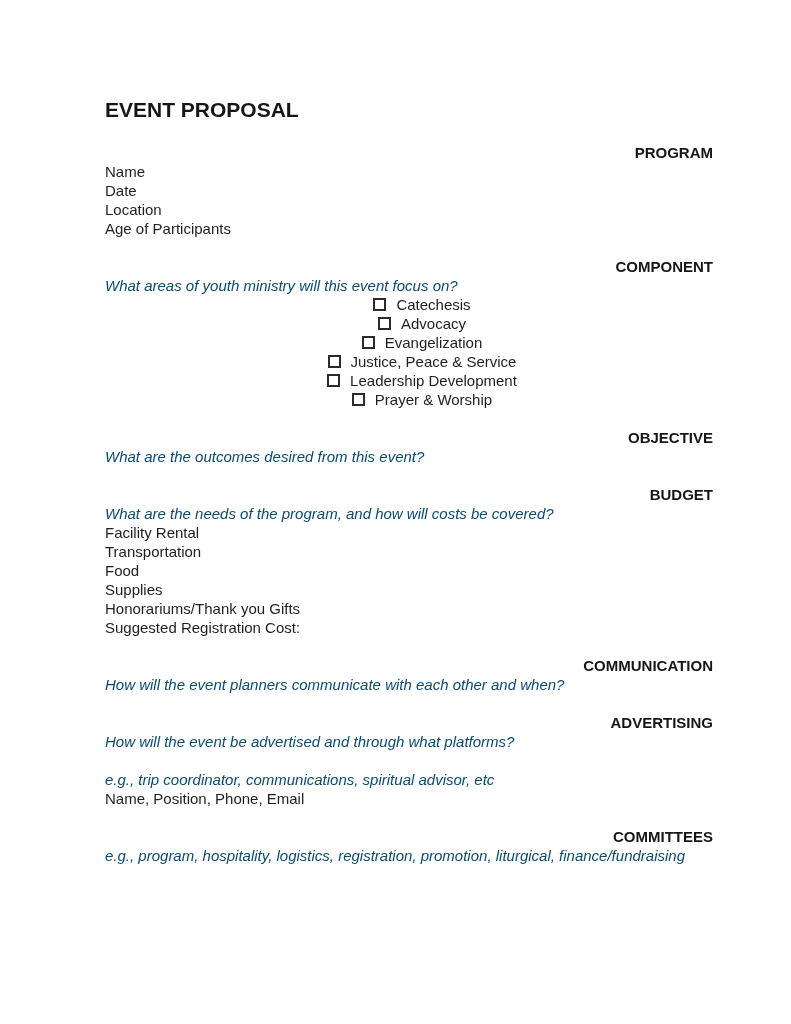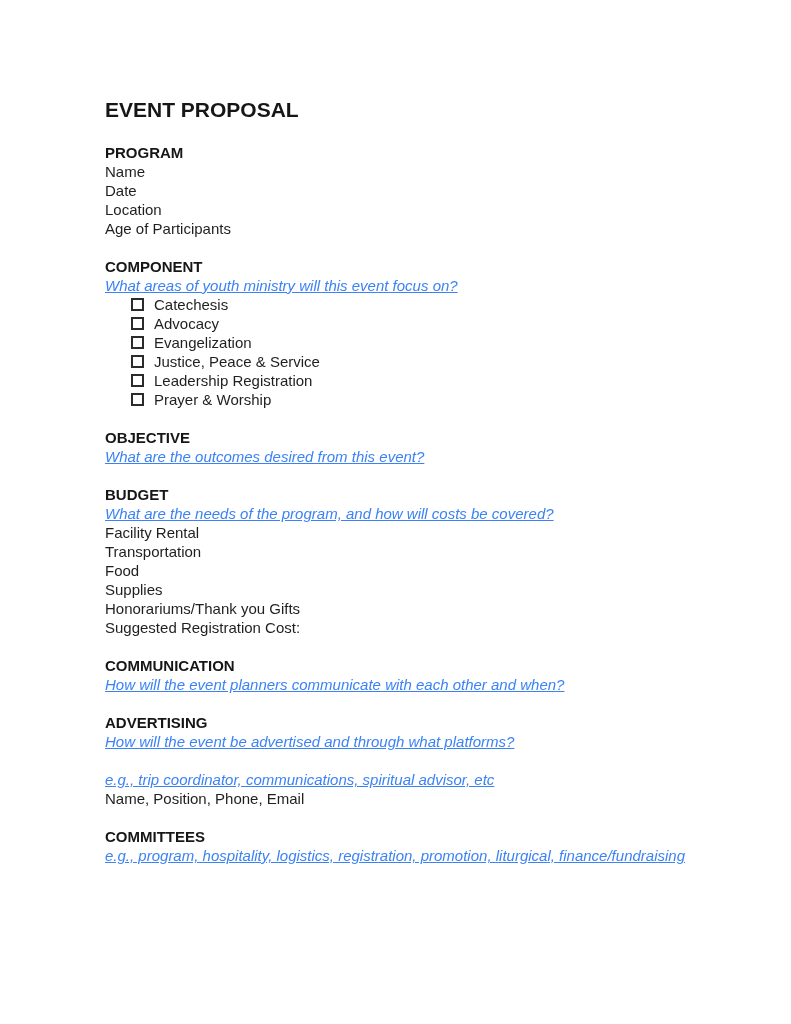--- a/index.html
+++ b/index.html
@@ -24,33 +24,34 @@
     margin: 0;
     color: #161616;
   }
   section.doc-section { margin: 0; padding-top: 19px; }
   h2.sec-heading {
     font-size: 15px;
     line-height: 19px;
     font-weight: 700;
     margin: 0;
     color: #161616;
+    text-align: right;
   }
   p.line { margin: 0; line-height: 19px; }
   p.prompt {
     margin: 0;
     line-height: 19px;
     font-style: italic;
-    color: #3b82f6;
-    text-decoration: underline;
+    color: #0c4a6e;
   }
   .check-row {
     display: flex;
     align-items: center;
     height: 19px;
+    justify-content: center;
   }
   .checkbox {
     display: inline-block;
     width: 9px;
     height: 9px;
     border: 2px solid #2b2b2b;
     margin-left: 26px;
     margin-right: 10px;
     flex: 0 0 auto;
     background: #ffffff;
@@ -85,21 +86,21 @@
     <div class="check-row">
       <span class="checkbox"></span>
       <span>Evangelization</span>
     </div>
     <div class="check-row">
       <span class="checkbox"></span>
       <span>Justice, Peace &amp; Service</span>
     </div>
     <div class="check-row">
       <span class="checkbox"></span>
-      <span>Leadership Registration</span>
+      <span>Leadership Development</span>
     </div>
     <div class="check-row">
       <span class="checkbox"></span>
       <span>Prayer &amp; Worship</span>
     </div>
   </section>
 
   <section class="doc-section">
     <h2 class="sec-heading">OBJECTIVE</h2>
     <p class="prompt">What are the outcomes desired from this event?</p>

